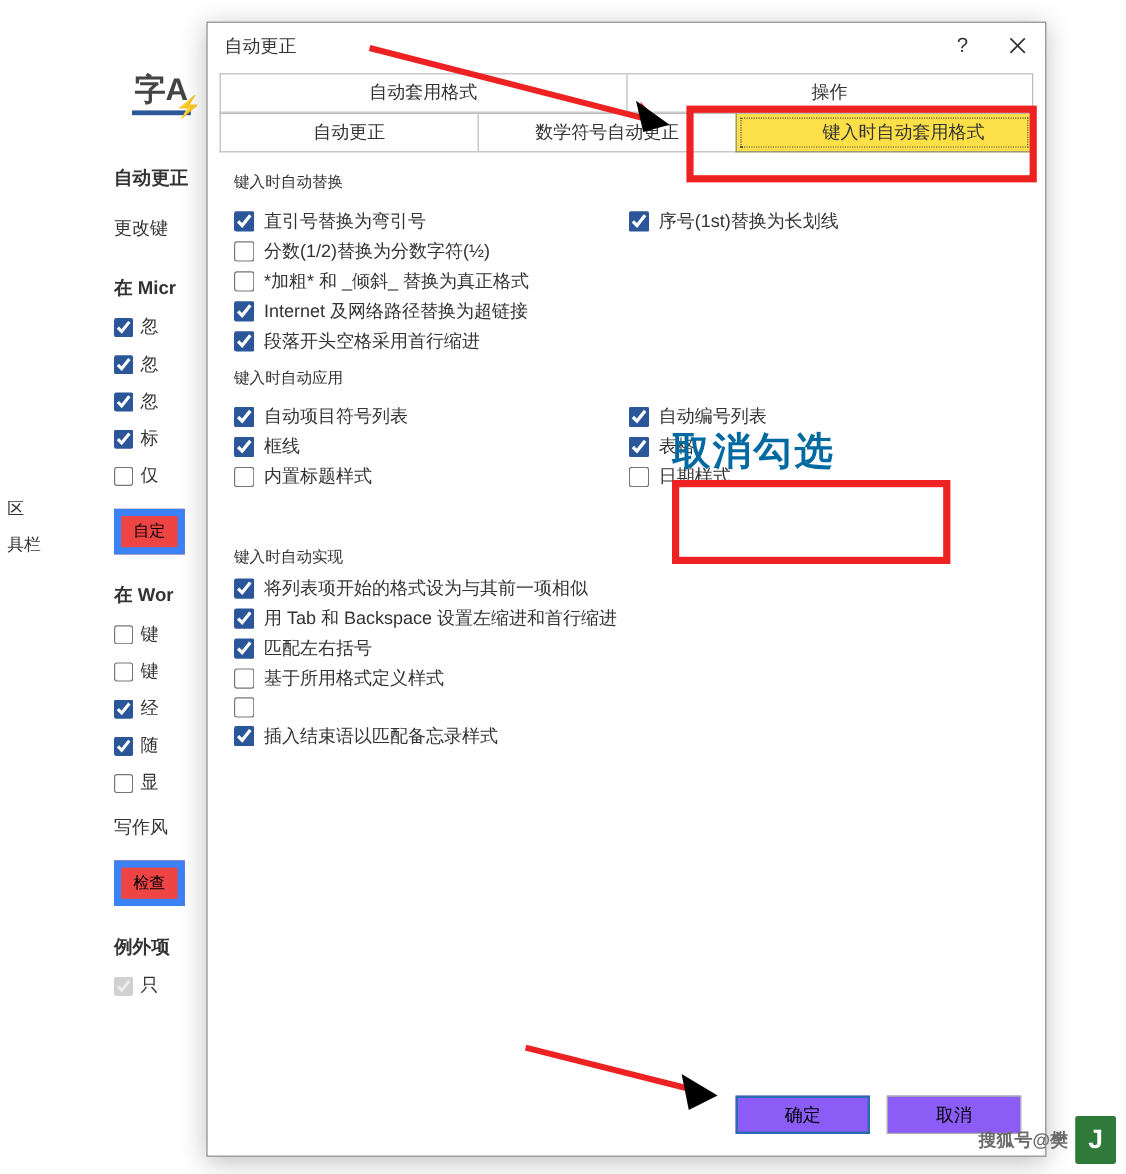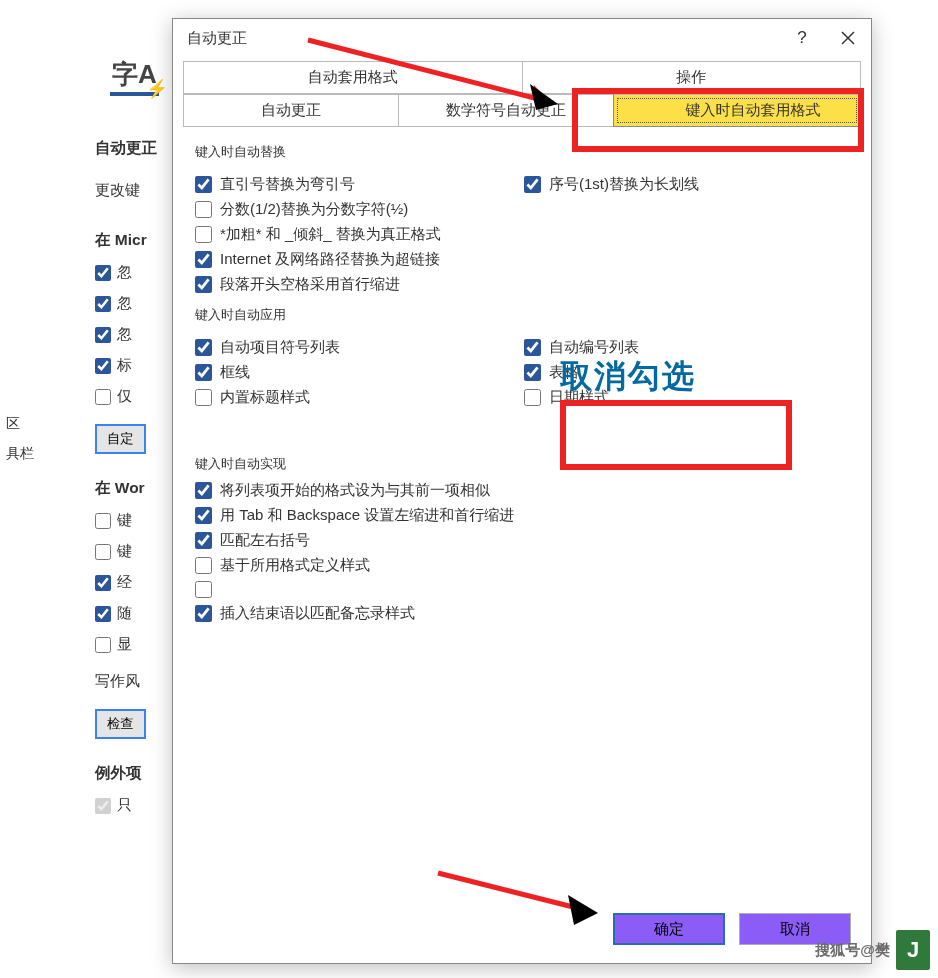--- a/index.html
+++ b/index.html
@@ -31,21 +31,21 @@
     position: absolute; right: -10px; bottom: -8px;
     color: #f5c242; font-size: 18px;
   }
   .bg-left-nav { position: absolute; left: 0; top: 145px; width: 95px;}
   .bg-left-col {
     position: absolute; left: 95px; top: 120px; width: 90px;
   }
   .bg-left-col h4 { font-size: 15.5px; font-weight: bold; margin: 18px 0 10px 0; white-space: nowrap;}
   .bg-left-col .row { display: flex; align-items: center; gap: 6px; margin: 12px 0; white-space: nowrap; }
   .bg-left-col input[type=checkbox]{ width:16px; height:16px; accent-color: #2b579a;}
-  .bg-left-col button { background: #e5e5e5; border: 2px solid #3b82f6; padding: 4px 10px; margin-top: 6px;}
+  .bg-left-col button { background: #ef4444; border: 6px solid #3b82f6; padding: 4px 10px; margin-top: 6px;}
   .watermark {
     position: absolute; right: 8px; bottom: 8px;
     display: flex; align-items: center; gap: 6px;
     font-size: 15px; font-weight: bold; color: #6b6b6b;
   }
   .watermark .sq {
     width: 34px; height: 40px; background: #2f7a3a;
     display: flex; align-items: center; justify-content: center;
     color: #fff; font-size: 22px; font-weight: bold;
     border-radius: 2px;

